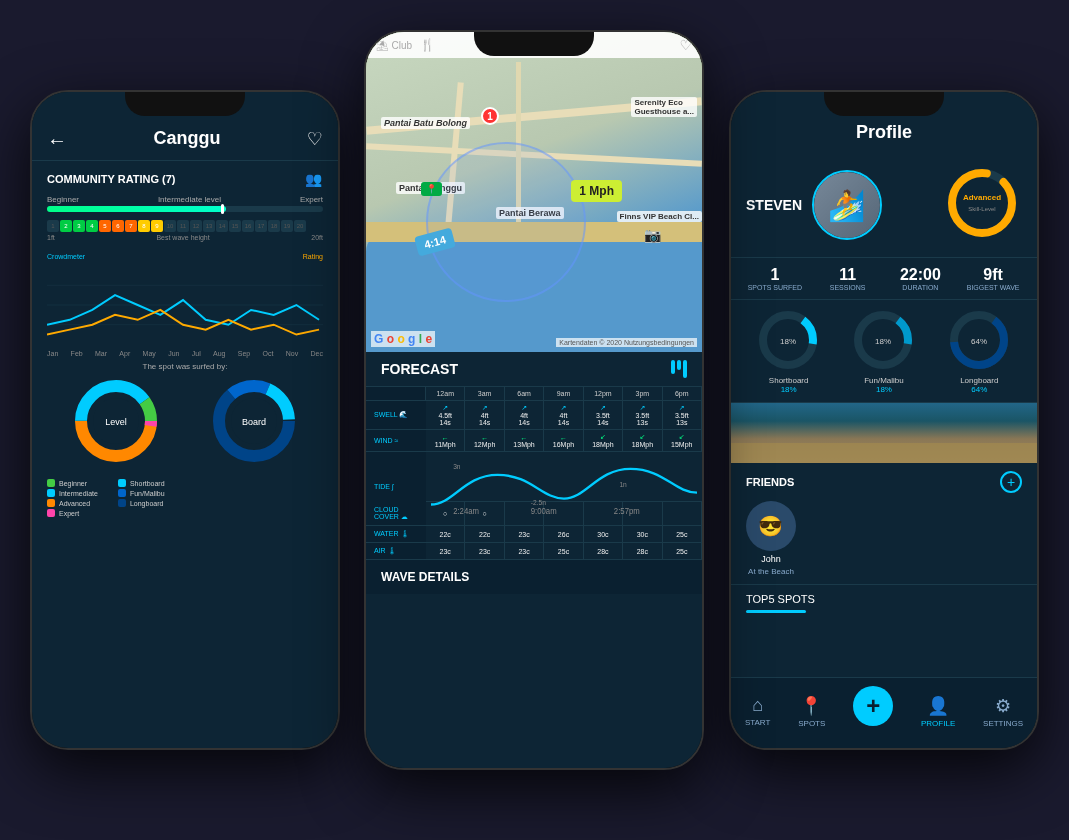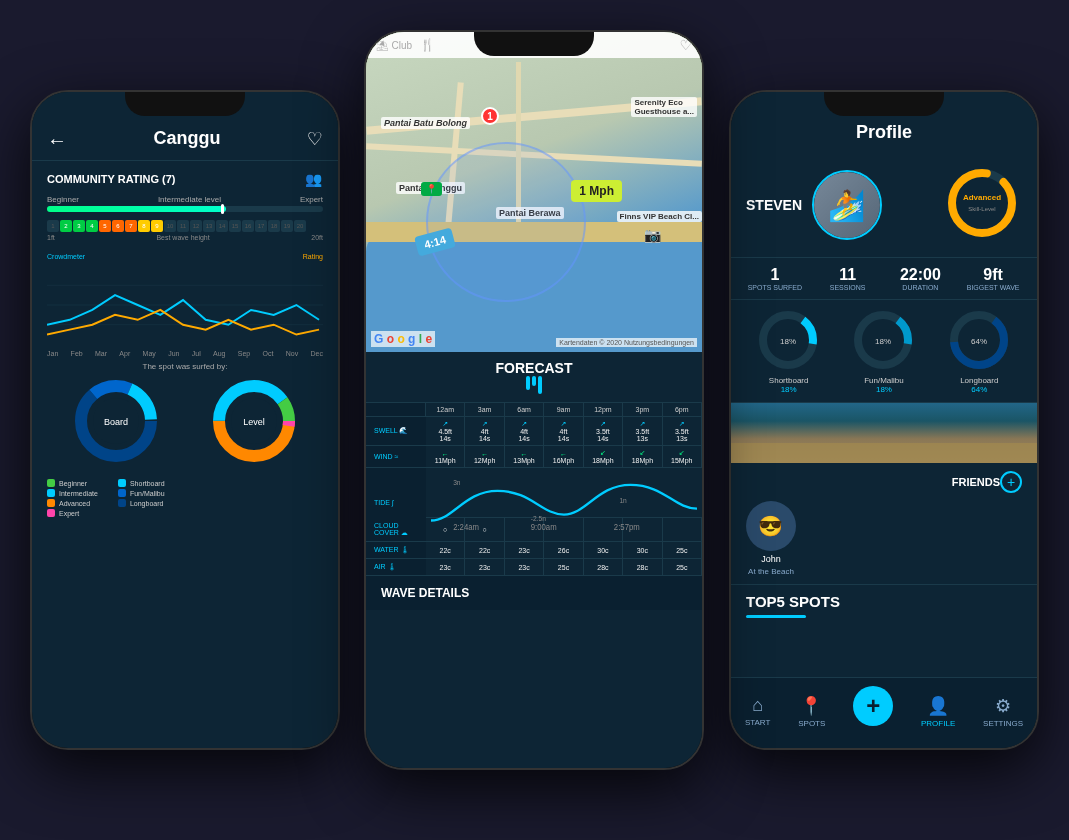--- a/index.html
+++ b/index.html
@@ -350,24 +350,23 @@
     .forecast-section {
       flex: 1;
       background: #0d2535;
       padding: 0;
       overflow: hidden;
     }
 
     .forecast-header {
       display: flex;
       align-items: center;
-      justify-content: flex-end;
+      justify-content: space-between;
       padding: 8px 15px;
       border-bottom: 1px solid #1a3a4a;
-      flex-direction: column;
     }
 
     .forecast-title {
       color: white;
       font-size: 14px;
       font-weight: bold;
     }
 
     .forecast-bars {
       display: flex;
@@ -558,21 +557,21 @@
       overflow: hidden;
     }
 
     .friends-section {
       padding: 8px 15px;
       border-bottom: 1px solid #1a3a4a;
     }
 
     .friends-header {
       display: flex;
-      justify-content: flex-end;
+      justify-content: space-between;
       align-items: center;
       margin-bottom: 8px;
     }
 
     .friends-title {
       font-size: 11px;
       font-weight: bold;
       color: white;
     }
 
@@ -617,22 +616,22 @@
       font-size: 8px;
       color: #88aacc;
       text-align: center;
     }
 
     .top5-section {
       padding: 8px 15px;
     }
 
     .top5-title {
-      font-size: 15px;
-      font-weight: bold;
+      font-size: 11px;
+      font-weight: normal;
       color: white;
       margin-bottom: 5px;
     }
 
     .top5-indicator {
       height: 3px;
       background: #00ccff;
       width: 60px;
       border-radius: 2px;
     }
@@ -814,37 +813,37 @@
             <span>Dec</span>
           </div>
         </div>
 
         <div class="spot-surfed-text">The spot was surfed by:</div>
 
         <div class="pie-charts">
 
           <div class="pie-container">
             <svg width="90" height="90" viewBox="0 0 90 90">
-              <circle cx="45" cy="45" r="35" fill="none" stroke="#004488" stroke-width="12" stroke-dasharray="140 80"></circle>
-              <circle cx="45" cy="45" r="35" fill="none" stroke="#0066cc" stroke-width="12" stroke-dasharray="39 181" stroke-dashoffset="-140"></circle>
-              <circle cx="45" cy="45" r="35" fill="none" stroke="#00ccff" stroke-width="12" stroke-dasharray="39 181" stroke-dashoffset="-179"></circle>
-              <circle cx="45" cy="45" r="23" fill="#0d2535"></circle>
-              <text x="45" y="49" text-anchor="middle" fill="white" font-size="9">Board</text>
-            </svg>
-          </div>
-
-          <div class="pie-container">
-            <svg width="90" height="90" viewBox="0 0 90 90">
 
               <circle cx="45" cy="45" r="35" fill="none" stroke="#ff8800" stroke-width="12" stroke-dasharray="110 110"></circle>
               <circle cx="45" cy="45" r="35" fill="none" stroke="#00ccff" stroke-width="12" stroke-dasharray="88 132" stroke-dashoffset="-110"></circle>
               <circle cx="45" cy="45" r="35" fill="none" stroke="#44cc44" stroke-width="12" stroke-dasharray="22 198" stroke-dashoffset="-198"></circle>
               <circle cx="45" cy="45" r="35" fill="none" stroke="#ff44aa" stroke-width="12" stroke-dasharray="5 215" stroke-dashoffset="-220"></circle>
               <circle cx="45" cy="45" r="23" fill="#0d2535"></circle>
               <text x="45" y="49" text-anchor="middle" fill="white" font-size="9">Level</text>
+            </svg>
+          </div>
+
+          <div class="pie-container">
+            <svg width="90" height="90" viewBox="0 0 90 90">
+              <circle cx="45" cy="45" r="35" fill="none" stroke="#004488" stroke-width="12" stroke-dasharray="140 80"></circle>
+              <circle cx="45" cy="45" r="35" fill="none" stroke="#0066cc" stroke-width="12" stroke-dasharray="39 181" stroke-dashoffset="-140"></circle>
+              <circle cx="45" cy="45" r="35" fill="none" stroke="#00ccff" stroke-width="12" stroke-dasharray="39 181" stroke-dashoffset="-179"></circle>
+              <circle cx="45" cy="45" r="23" fill="#0d2535"></circle>
+              <text x="45" y="49" text-anchor="middle" fill="white" font-size="9">Board</text>
             </svg>
           </div>
         </div>
 
         <div style="display:flex;gap:20px;margin-top:5px;">
           <div class="legend-container">
             <div class="legend-item">
               <div class="legend-dot" style="background:#44cc44;"></div>
               <span>Beginner</span>
             </div>

